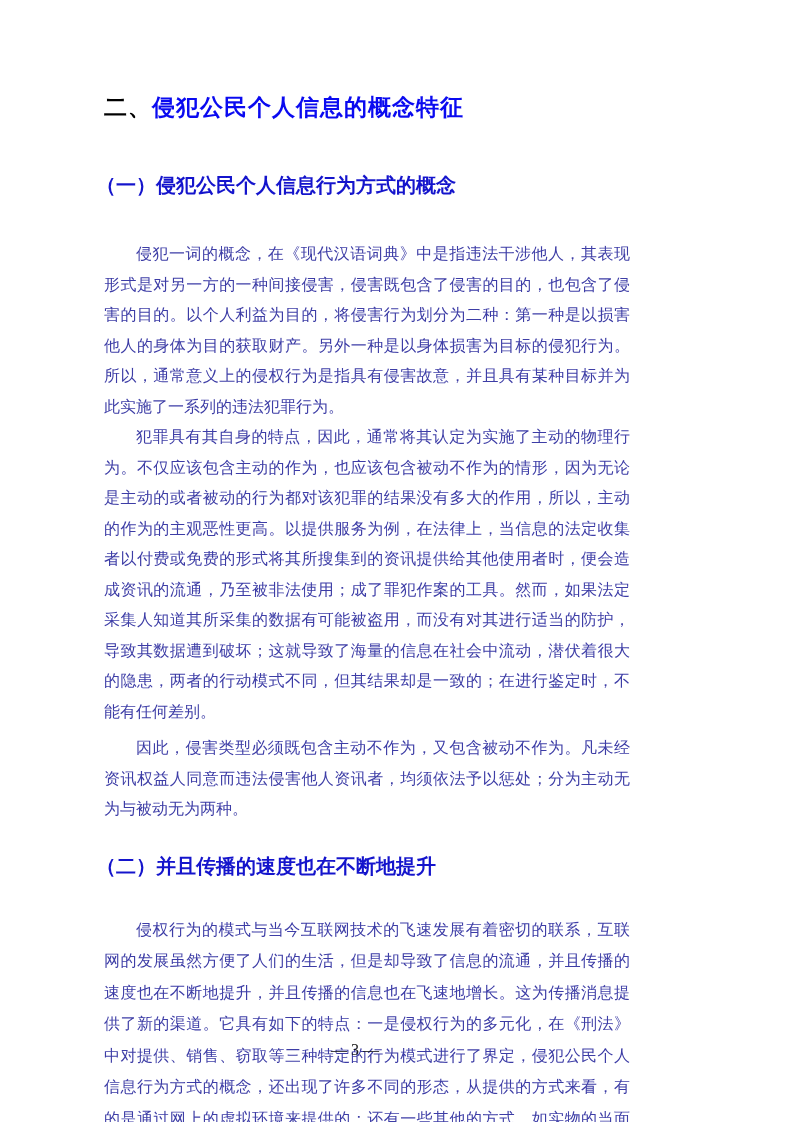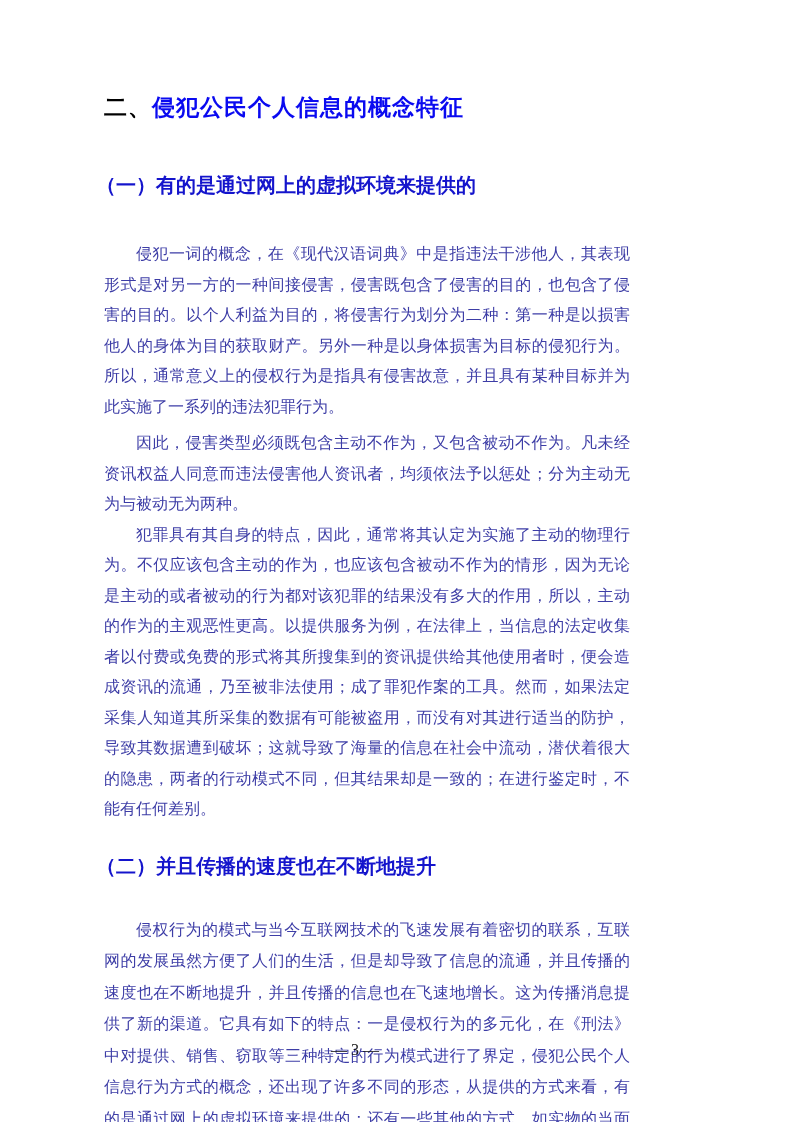--- a/index.html
+++ b/index.html
@@ -71,27 +71,27 @@
 </head>
 <body>
 
 <div class="page">
   <div class="doc">
 
     <h1 class="doc-title">
       <span class="title-prefix">二、</span><span class="title-text">侵犯公民个人信息的概念特征</span>
     </h1>
 
-    <h2 class="section-heading first">（一）有的是通过网上的虚拟环境来提供的</h2>
+    <h2 class="section-heading first">（一）侵犯公民个人信息行为方式的概念</h2>
 
     <p class="body-para p1">侵犯一词的概念，在《现代汉语词典》中是指违法干涉他人，其表现形式是对另一方的一种间接侵害，侵害既包含了侵害的目的，也包含了侵害的目的。以个人利益为目的，将侵害行为划分为二种：第一种是以损害他人的身体为目的获取财产。另外一种是以身体损害为目标的侵犯行为。所以，通常意义上的侵权行为是指具有侵害故意，并且具有某种目标并为此实施了一系列的违法犯罪行为。</p>
 
+    <p class="body-para p2">犯罪具有其自身的特点，因此，通常将其认定为实施了主动的物理行为。不仅应该包含主动的作为，也应该包含被动不作为的情形，因为无论是主动的或者被动的行为都对该犯罪的结果没有多大的作用，所以，主动的作为的主观恶性更高。以提供服务为例，在法律上，当信息的法定收集者以付费或免费的形式将其所搜集到的资讯提供给其他使用者时，便会造成资讯的流通，乃至被非法使用；成了罪犯作案的工具。然而，如果法定采集人知道其所采集的数据有可能被盗用，而没有对其进行适当的防护，导致其数据遭到破坏；这就导致了海量的信息在社会中流动，潜伏着很大的隐患，两者的行动模式不同，但其结果却是一致的；在进行鉴定时，不能有任何差别。</p>
+
     <p class="body-para p3">因此，侵害类型必须既包含主动不作为，又包含被动不作为。凡未经资讯权益人同意而违法侵害他人资讯者，均须依法予以惩处；分为主动无为与被动无为两种。</p>
-
-    <p class="body-para p2">犯罪具有其自身的特点，因此，通常将其认定为实施了主动的物理行为。不仅应该包含主动的作为，也应该包含被动不作为的情形，因为无论是主动的或者被动的行为都对该犯罪的结果没有多大的作用，所以，主动的作为的主观恶性更高。以提供服务为例，在法律上，当信息的法定收集者以付费或免费的形式将其所搜集到的资讯提供给其他使用者时，便会造成资讯的流通，乃至被非法使用；成了罪犯作案的工具。然而，如果法定采集人知道其所采集的数据有可能被盗用，而没有对其进行适当的防护，导致其数据遭到破坏；这就导致了海量的信息在社会中流动，潜伏着很大的隐患，两者的行动模式不同，但其结果却是一致的；在进行鉴定时，不能有任何差别。</p>
 
     <h2 class="section-heading second">（二）并且传播的速度也在不断地提升</h2>
 
     <p class="body-para p4">侵权行为的模式与当今互联网技术的飞速发展有着密切的联系，互联网的发展虽然方便了人们的生活，但是却导致了信息的流通，并且传播的速度也在不断地提升，并且传播的信息也在飞速地增长。这为传播消息提供了新的渠道。它具有如下的特点：一是侵权行为的多元化，在《刑法》中对提供、销售、窃取等三种特定的行为模式进行了界定，侵犯公民个人信息行为方式的概念，还出现了许多不同的形态，从提供的方式来看，有的是通过网上的虚拟环境来提供的；还有一些其他的方式，如实物的当面交流。此外，也存在着以其它形式“非法获取”的一般性条款，这给了刑事立法上的弹性余地，并将</p>
 
   </div>
 
   <div class="footer">— 3 —</div>
 </div>
 

